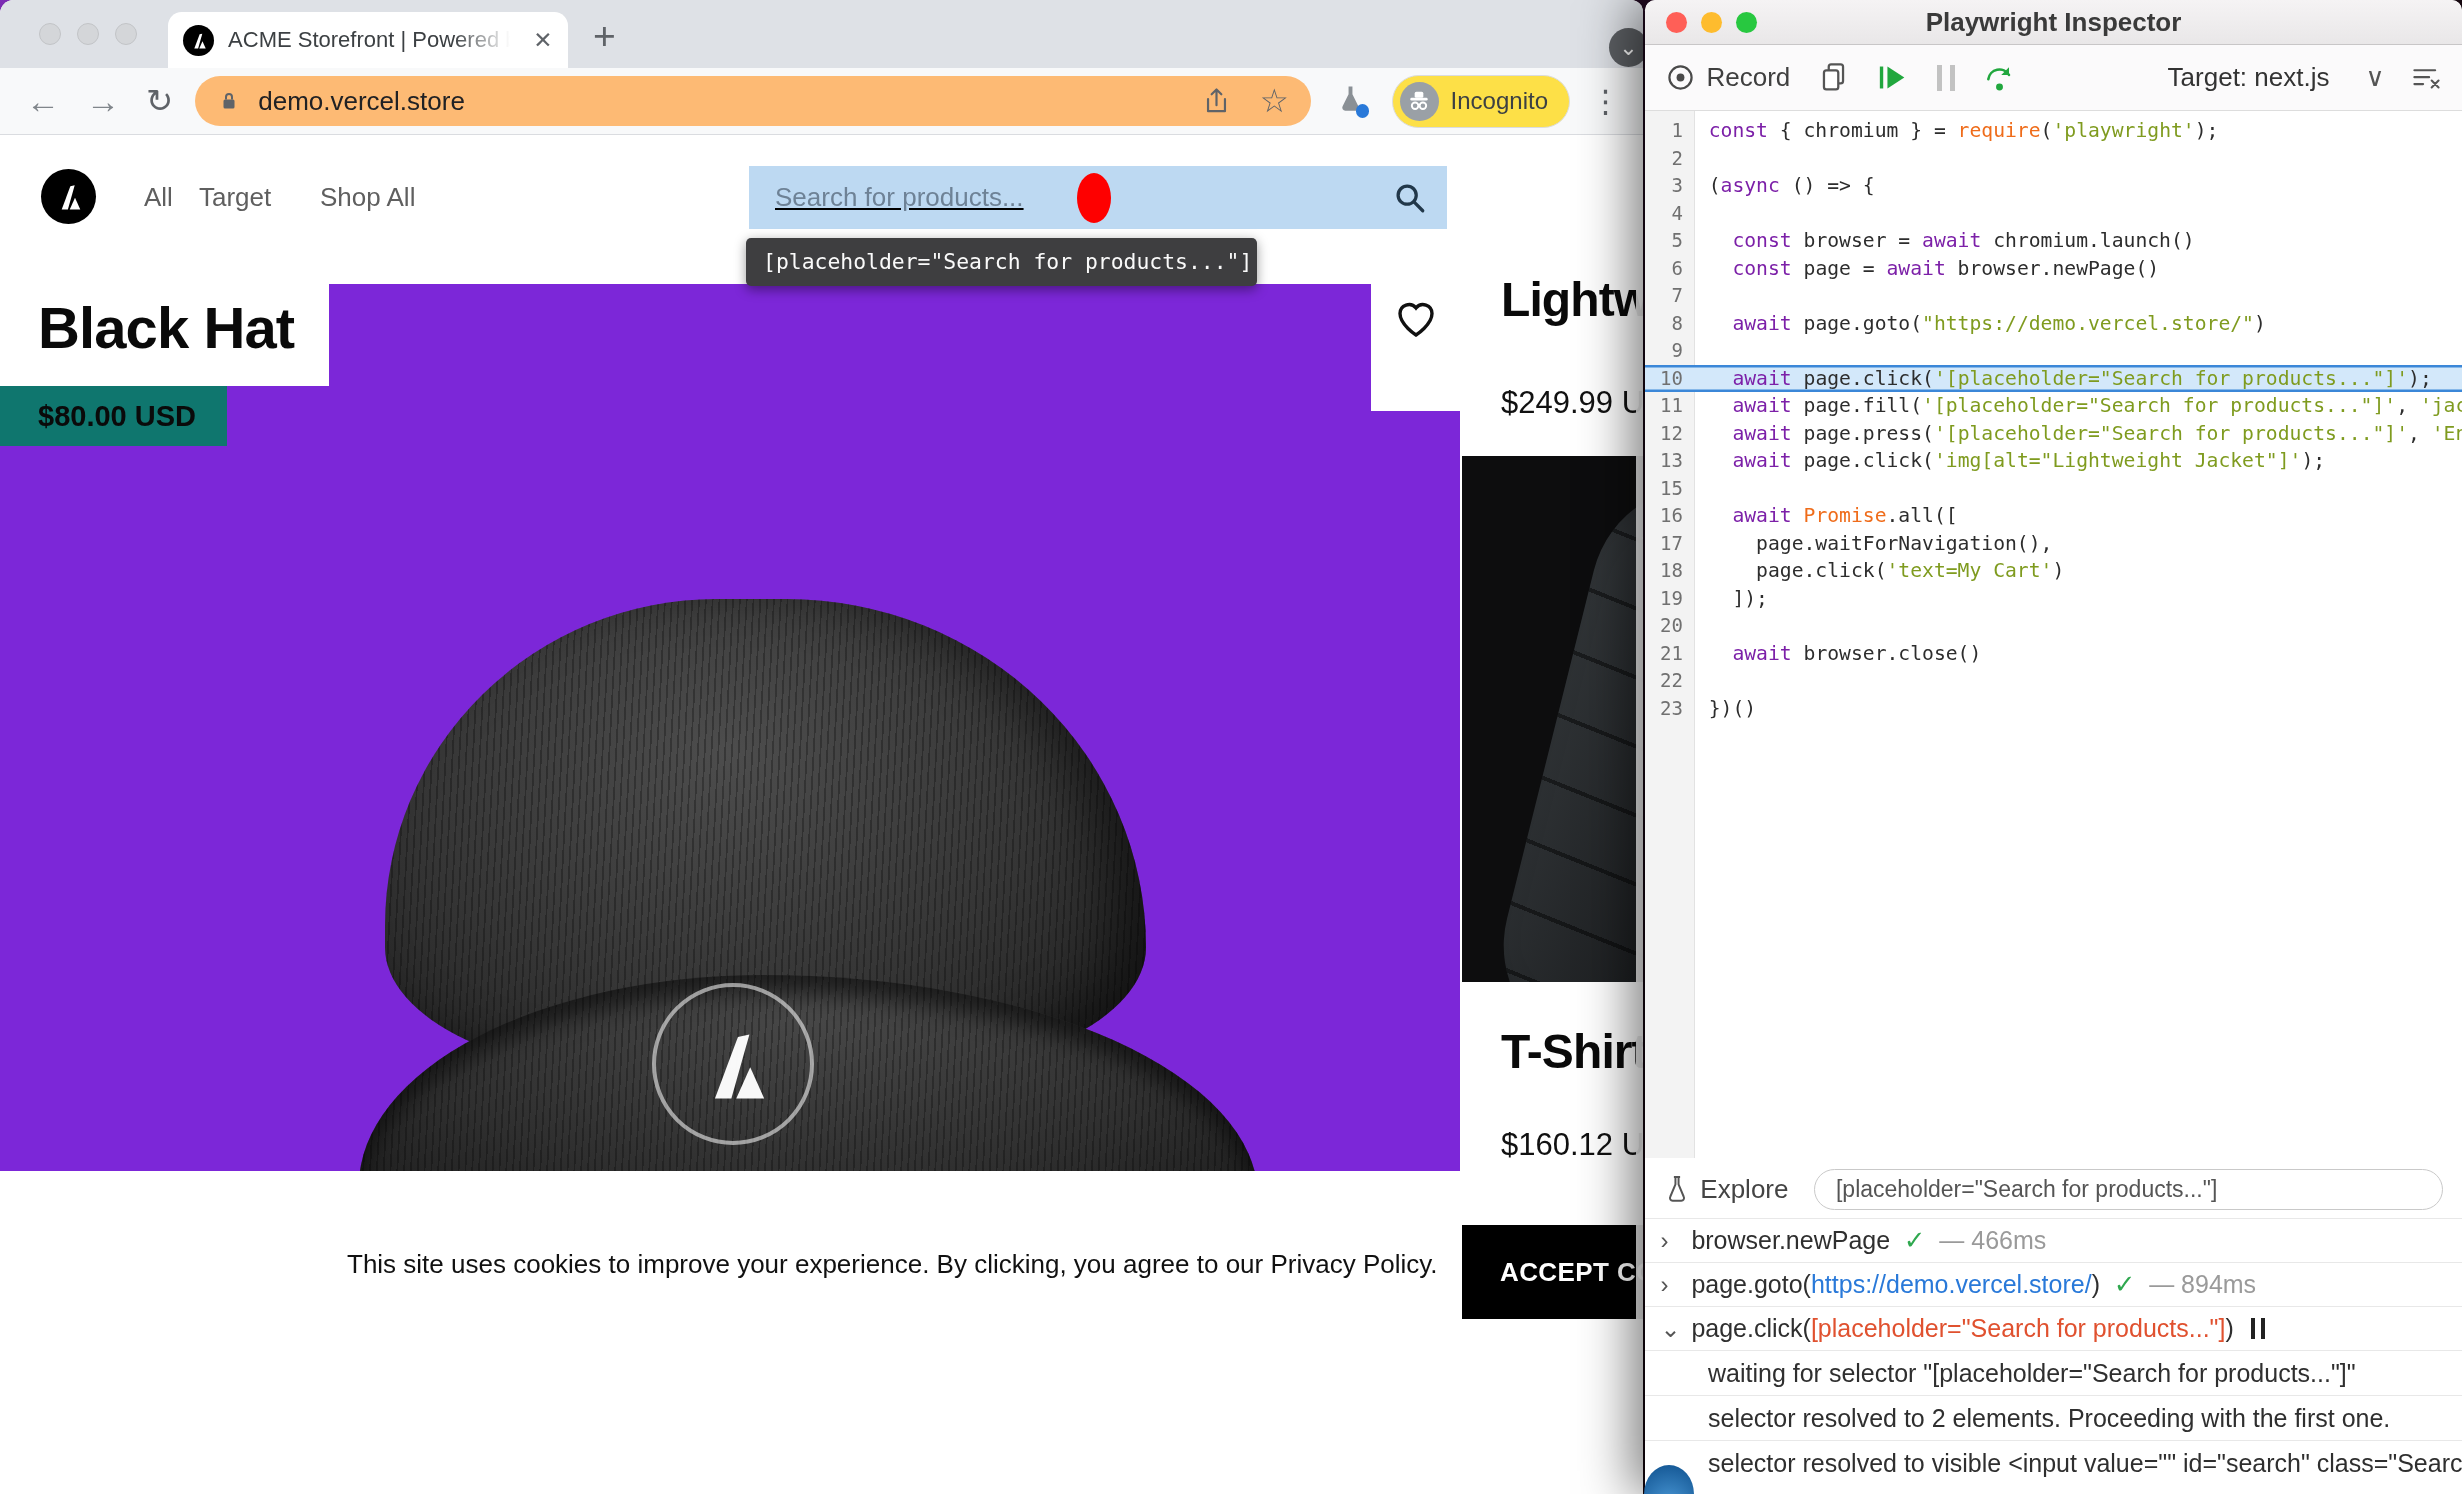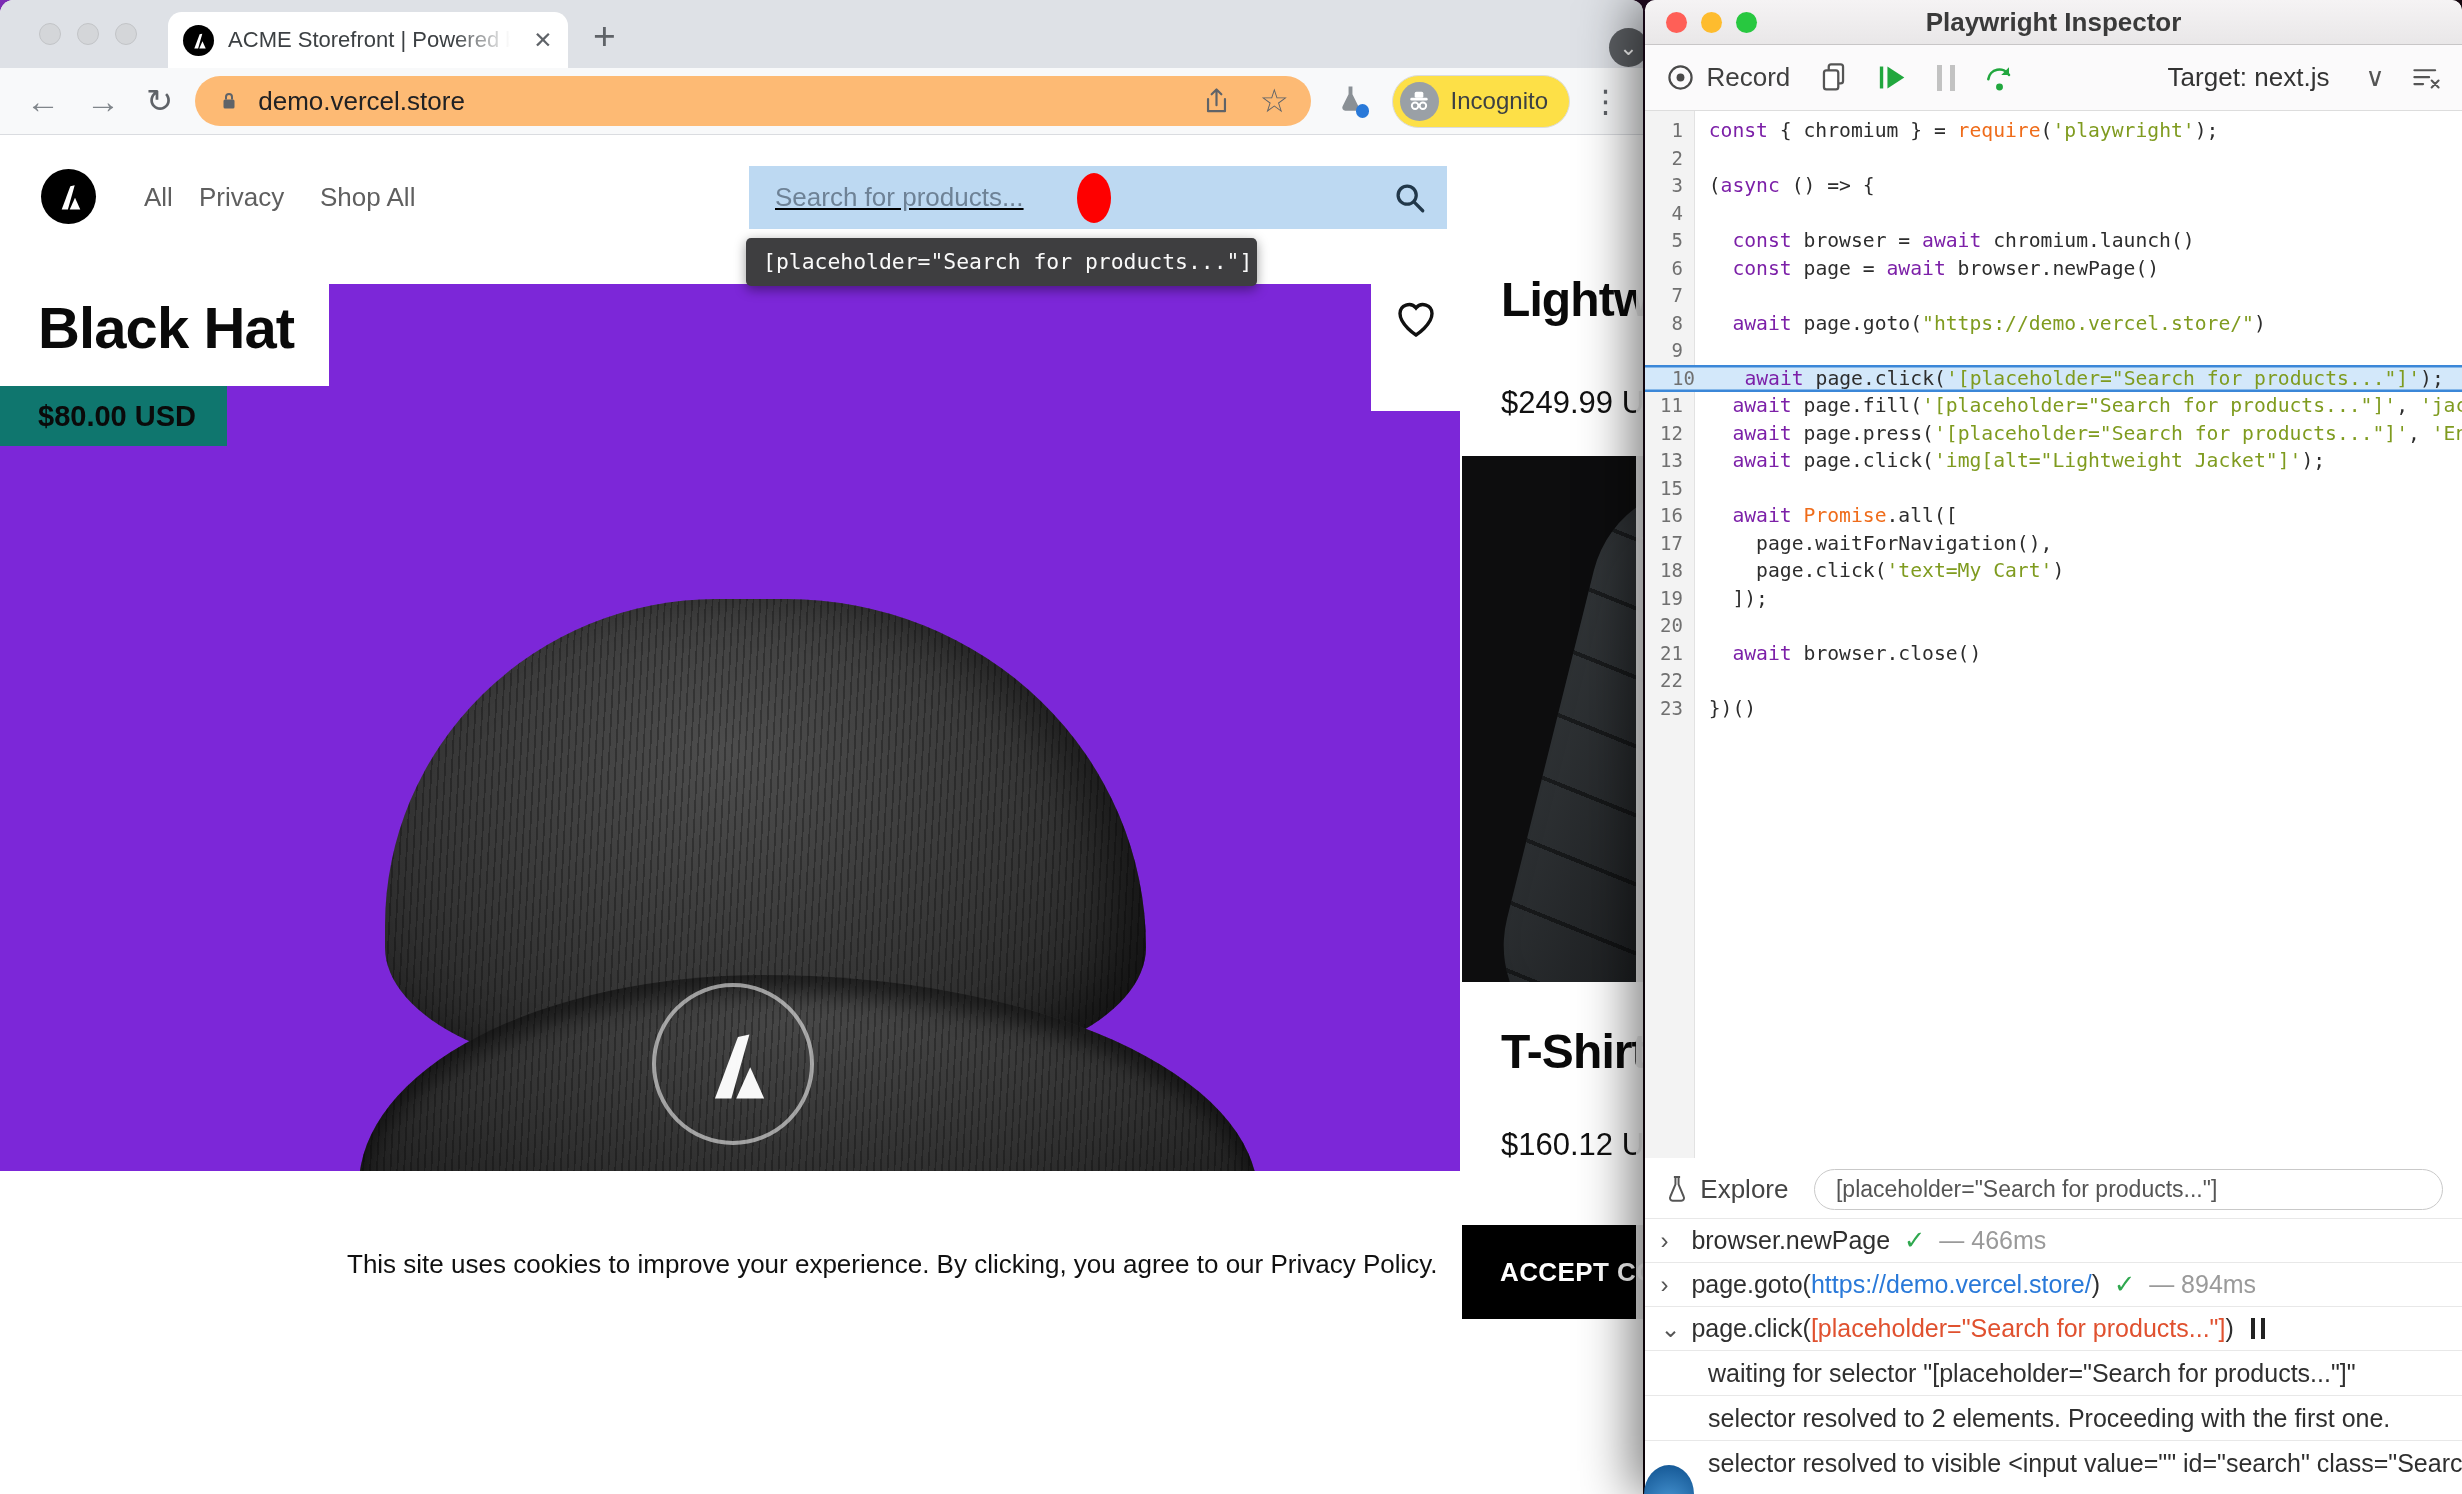--- a/index.html
+++ b/index.html
@@ -111,21 +111,21 @@
   .pause-bars { display:flex; gap:7.7px; }
   .pause-bars i { display:block; width:5.1px; height:26px; background:#c2c2c2; }
   .target-label { margin-left:auto; font-size:26px; color:#333; }
   .target-chevron { font-size:26px; color:#555; margin:0 26px 0 36px; }
 
   .code-area { position:absolute; left:0; top:111px; right:0; height:1047px; overflow:hidden;
     font-family:"DejaVu Sans Mono",monospace; font-size:19.7px; }
   .gutter-bg { position:absolute; left:0; top:0; bottom:0; width:50px; background:#f3f3f3; border-right:0.9px solid #e2e2e2; }
   #code-lines { position:absolute; left:0; top:6px; right:0; }
   .code-line { display:flex; height:27.5px; line-height:27.5px; position:relative; }
-  .code-line.hl { background:var(--hl_bg); box-shadow:inset 0 2.6px 0 var(--hl_border), inset 0 -2.6px 0 var(--hl_border);padding-left:12px; }
+  .code-line.hl { background:var(--hl_bg); box-shadow:inset 0 2.6px 0 var(--hl_border), inset 0 -2.6px 0 var(--hl_border); }
   .ln { width:50px; padding-right:12px; text-align:right; color:#707070; font-size:19px; flex:none; }
   .lc { padding-left:13.7px; white-space:pre; color:#2d2d2d; }
   .c-k { color:var(--kw); } .c-f { color:var(--fn); } .c-s { color:var(--str); } .c-p { color:#2d2d2d; }
 
   .explore-bar { position:absolute; left:0; top:1159px; right:0; height:60px; background:#fff;
     display:flex; align-items:center; padding:0 19px; }
   .explore-label { font-size:26px; color:#444; margin-left:10.3px; }
   .explore-input { margin-left:26px; flex:1; height:41px; border:1.7px solid #c9c9c9; border-radius:20.5px;
     font-family:"Liberation Sans",sans-serif; font-size:23px; color:#555; padding:0 20.5px; outline:none; background:#fff; }
 
@@ -205,21 +205,21 @@
   </div>
 
   <div class="content">
     <span class="store-logo">
       <svg viewBox="0 0 100 100">
           <polygon points="28,92 48,92 70,14 56,17" fill="#fff"></polygon>
           <polygon points="54,92 88,92 71,54" fill="#fff"></polygon>
         </svg>
     </span>
     <span class="nav-link" style="left:144px">All</span>
-    <span class="nav-link" style="left:199px">Privacy</span>
+    <span class="nav-link" style="left:199px">Target</span>
     <span class="nav-link" style="left:320px">Shop All</span>
 
     <div class="search-box">
       <input class="search-input" placeholder="Search for products..." style="">
       <svg class="magnifier" width="34" height="34" viewBox="0 0 24 24">
           <circle cx="10" cy="10" r="6.4" stroke="#22384a" stroke-width="2.3" fill="none"></circle>
           <path d="M14.8 14.8L21 21" stroke="#22384a" stroke-width="2.3" stroke-linecap="round"></path>
         </svg>
     </div>
     <span class="click-dot"></span>

